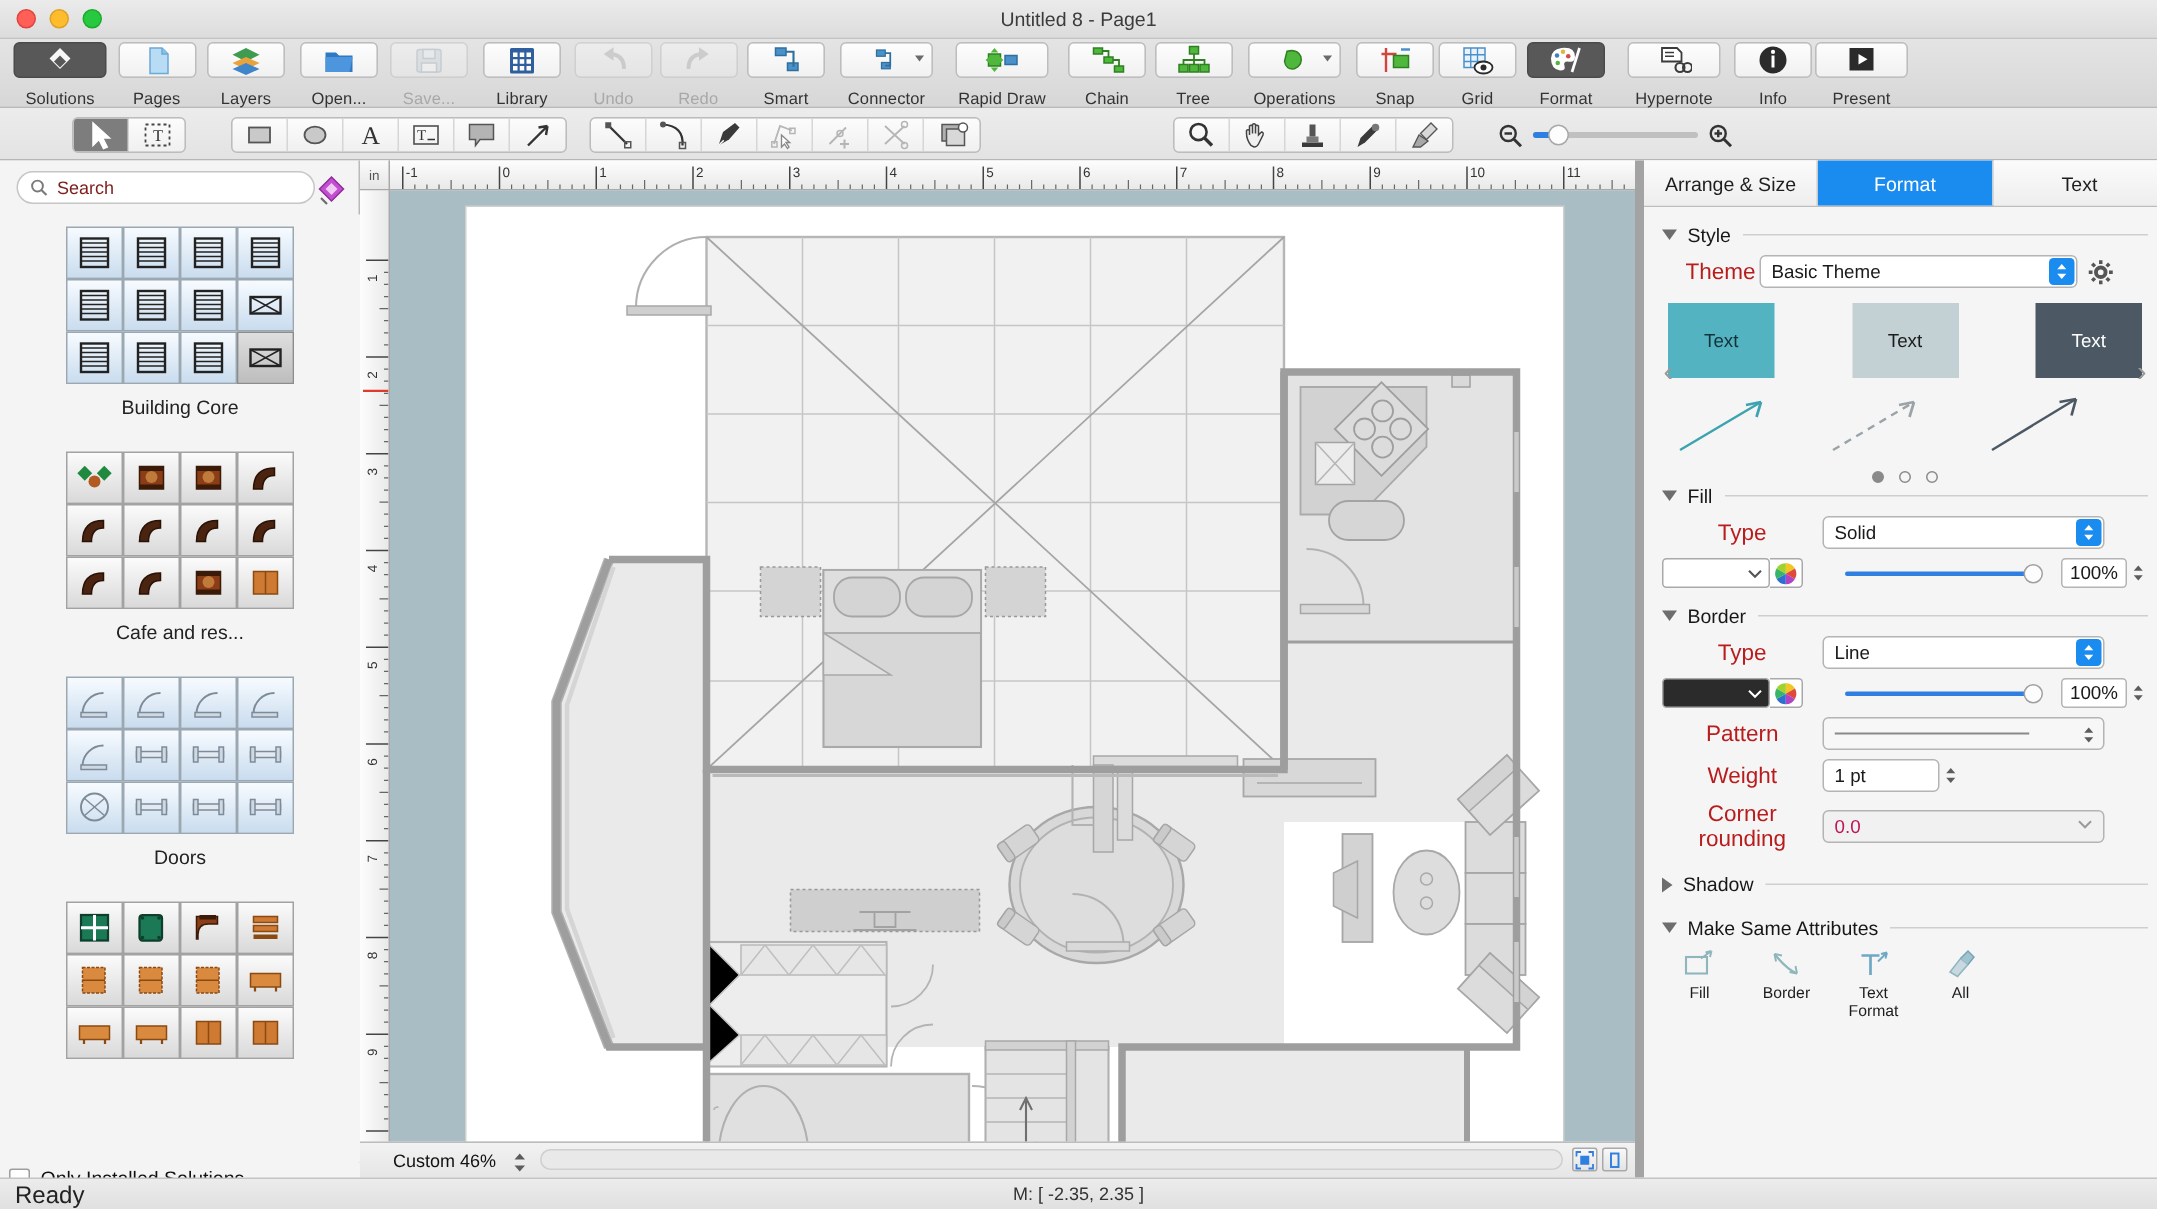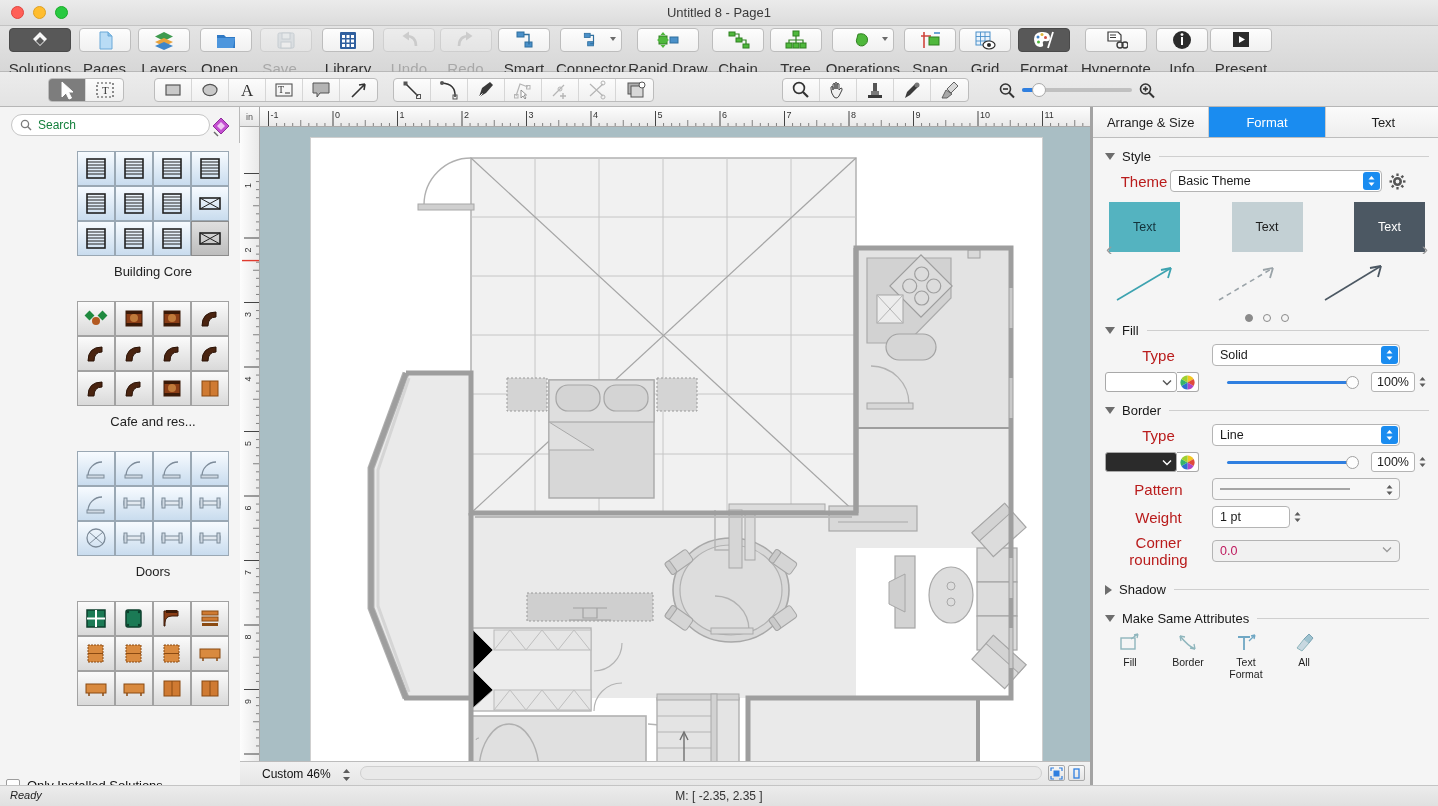--- a/index.html
+++ b/index.html
@@ -40,21 +40,21 @@
   .tb-btn{
     width:52px; height:25px; margin-top:2px; border-radius:4px;
     background:linear-gradient(#fdfdfd,#f1f1f1);
     border:1px solid #bdbdbd;
     display:flex; align-items:center; justify-content:center;
     position:relative;
   }
   .tb-btn.wide{ width:62px; }
   .tb-btn.dark{ background:#585858; border-color:#4a4a4a; }
   .tb-label{
-    font-size:15px; color:#333; margin-top:8px; white-space:nowrap; letter-spacing:0.1px;
+    font-size:11px; color:#333; margin-top:8px; white-space:nowrap; letter-spacing:0.1px;
   }
   .tb-label.dim{ color:#a8a8a8; }
   .tb-caret{ position:absolute; right:5px; top:8px; width:0;height:0;
      border-left:3.5px solid transparent;border-right:3.5px solid transparent;border-top:4px solid #6a6a6a;}
 
   
   #toolsbar{
     position:absolute; left:0; top:72px; width:1438px; height:35px;
     background:linear-gradient(#ececec,#e3e3e3);
     border-bottom:1px solid #b6b6b6;
@@ -79,25 +79,25 @@
   
   #leftpanel{
     position:absolute; left:0; top:107px; width:240px; bottom:0;
     background:#f4f4f4; border-right:1px solid #b9b9b9;
   }
   #searchrow{ position:absolute;left:0;top:0;width:240px;height:36px; }
   #searchbox{
     position:absolute;left:11px;top:7px;width:199px;height:22px;border-radius:11px;
     background:#fff;border:1px solid #c6c6c6; display:flex; align-items:center; padding-left:8px;
   }
-  #searchbox .ph{ font-size:12px;color:#15803d; margin-left:6px;}
+  #searchbox .ph{ font-size:12px;color:#7f1d1d; margin-left:6px;}
   #libtoggle{ position:absolute; right:8px; top:10px; width:22px;height:20px; }
 
   #shapescroll{
-    position:absolute;left:0;top:36px;width:240px;bottom:31px;overflow:hidden;background:#f4f4f4;padding-left:33px;
+    position:absolute;left:0;top:36px;width:240px;bottom:31px;overflow:hidden;background:#f4f4f4;
   }
   .shape-group{ width:240px; padding-top:8px; }
   .shape-grid{ width:152px; margin:0 auto; display:flex; flex-wrap:wrap; }
   .shape-cell{
     width:38px;height:35px; display:flex;align-items:center;justify-content:center;
     border:1px solid #9aa8b4; margin:0; background:linear-gradient(#f7fbff,#c9dcee);
     box-sizing:border-box;
   }
   .shape-cell.sel{ background:linear-gradient(#dfdfdf,#bdbdbd); border-color:#8c8c8c;}
   .shape-cell.wood{ background:linear-gradient(#fbfbfb,#d9d9d9); border-color:#a2a2a2;}
@@ -107,21 +107,21 @@
     position:absolute;left:0;bottom:10px;width:240px;height:21px; display:flex;align-items:center;
     background:#f4f4f4;
   }
   #onlyinstalled .cb{ width:14px;height:14px;border:1px solid #9d9d9d;background:#fff;border-radius:2px;margin-left:6px;}
   #onlyinstalled .lbl{ font-size:13px;margin-left:7px;color:#111;}
 
   #statusbar{
     position:absolute;left:0;bottom:0;width:1438px;height:21px;
     background:linear-gradient(#ececec,#e0e0e0); border-top:1px solid #c4c4c4;
   }
-  #statusbar .ready{ position:absolute;left:10px;top:3px;font-size:11px;color:#222;font-style:italic;}
+  #statusbar .ready{ position:absolute;left:10px;top:3px;font-size:16px;color:#222;}
   #statusbar .coord{ position:absolute;left:0;top:3px;width:1438px;text-align:center;font-size:12px;color:#333;}
 
   
   #canvaswrap{ position:absolute; left:240px; top:107px; right:348px; bottom:21px; background:#f0f0f0;}
   #ruler-corner{ position:absolute;left:0;top:0;width:20px;height:20px;
      background:linear-gradient(#fbfbfb,#e6e6e6); border-right:1px solid #a9a9a9;border-bottom:1px solid #a9a9a9;
      font-size:9px;color:#555;text-align:center;line-height:20px;}
   #hruler{ position:absolute;left:20px;top:0;right:0;height:20px;
      background:linear-gradient(#fdfdfd,#e9e9e9); border-bottom:1px solid #a9a9a9; overflow:hidden;}
   #vruler{ position:absolute;left:0;top:20px;width:20px;bottom:24px;
@@ -134,21 +134,21 @@
   #zoomcombo{ position:absolute;left:22px;top:3px;width:92px;height:18px;
      display:flex;align-items:center;font-size:12px;color:#111;}
   #zoomcombo .step{ position:absolute;right:2px;top:2px;}
   #vhscroll{ position:absolute;left:120px;right:48px;top:4px;height:14px;
       background:#e9e9e9;border:1px solid #cfcfcf;border-radius:7px;}
   .vwbtn{position:absolute;top:3px;width:17px;height:16px;border:1px solid #a9a9a9;border-radius:2px;
       background:linear-gradient(#f8f8f8,#e4e4e4);display:flex;align-items:center;justify-content:center;}
 
   
   #rightpanel{ position:absolute; right:0; top:107px; width:348px; bottom:21px;
-     background:#f5f5f5; border-left:3px solid #a3a3a3;}
+     background:#f5f5f5; border-left:6px solid #a3a3a3;}
   #rptabs{ position:absolute;left:0;top:0;width:348px;height:31px;display:flex;
      border-bottom:1px solid #bdbdbd;background:#efefef;}
   .rptab{ flex:1; display:flex;align-items:center;justify-content:center;font-size:13px;color:#1e1e1e;
      border-right:1px solid #cccccc; background:linear-gradient(#fbfbfb,#eeeeee);}
   .rptab:last-child{border-right:none;}
   .rptab.active{ background:#1a8cf0; color:#fff;}
   #rpbody{ position:absolute;left:0;top:31px;width:348px;bottom:0;overflow:hidden;}
 
   .sec-head{ display:flex;align-items:center; margin:11px 0 4px 12px; }
   .tri{ width:0;height:0;border-left:5px solid transparent;border-right:5px solid transparent;

